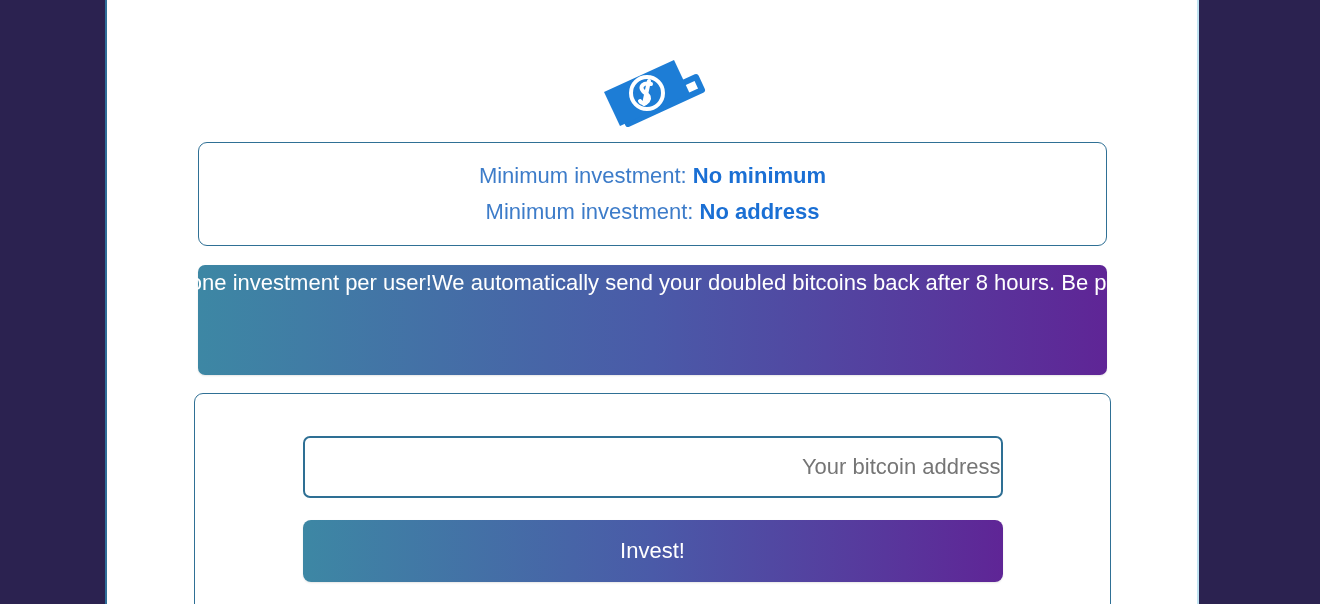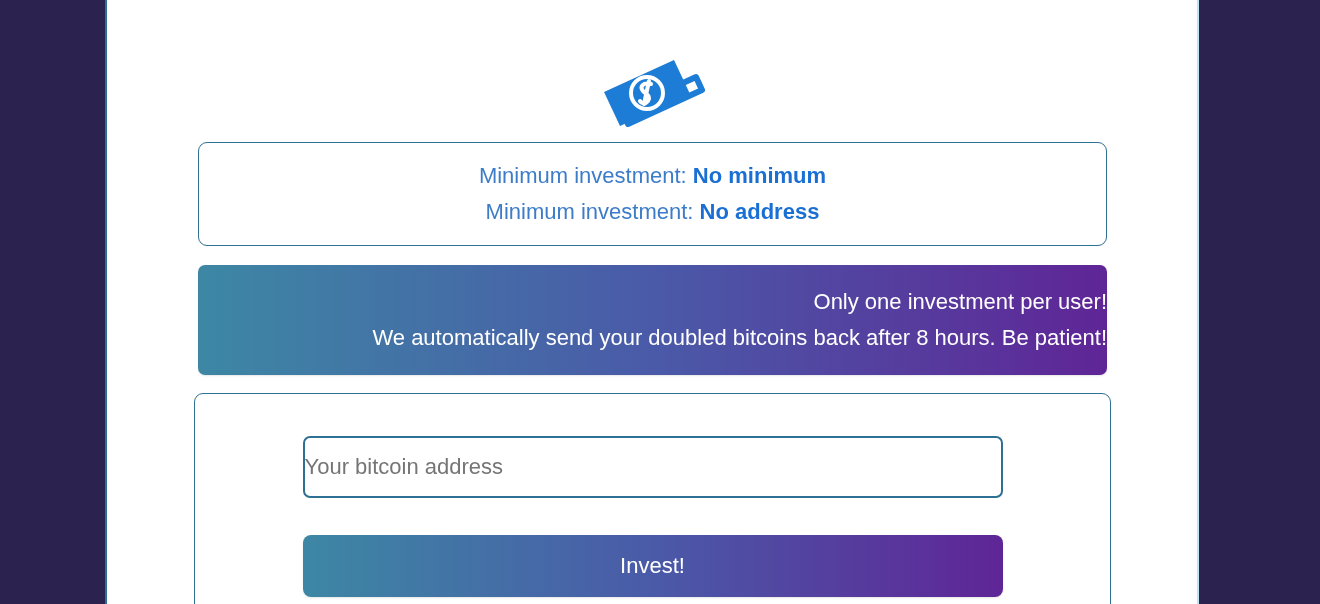--- a/index.html
+++ b/index.html
@@ -96,22 +96,22 @@
   
   .notice-banner {
     position: absolute;
     left: 91px;
     top: 265px;
     width: 909px;
     height: 110px;
     border-radius: 7px;
     background: linear-gradient(90deg, #3d87a4 0%, #4a5aa8 50%, #5f2596 100%);
     display: flex;
-    flex-direction: column;
-    align-items: flex-end;
+    flex-direction: row;
+    align-items: flex-start;
     justify-content: center;
     box-shadow: 0 1px 2px rgba(0,0,0,0.10);
   }
   .notice-line {
     font-size: 22px;
     line-height: 36px;
     color: #ffffff;
     font-weight: 400;
     white-space: nowrap;
     text-align: center;
@@ -135,30 +135,30 @@
 
   .address-input {
     width: 700px;
     height: 62px;
     border: 2px solid #2e6f94;
     border-radius: 7px;
     background: #ffffff;
     font-family: "Liberation Sans", sans-serif;
     font-size: 22px;
     color: #404040;
-    text-align: left;
+    text-align: right;
     outline: none;
   }
   .address-input::placeholder {
     color: #757575;
     opacity: 1;
   }
 
   .invest-button {
-    margin-top: 37px;
+    margin-top: 22px;
     width: 700px;
     height: 62px;
     border: none;
     border-radius: 8px;
     background: linear-gradient(90deg, #3d87a4 0%, #4a5aa8 50%, #5f2596 100%);
     color: #ffffff;
     font-family: "Liberation Sans", sans-serif;
     font-size: 22px;
     font-weight: 400;
     cursor: pointer;

